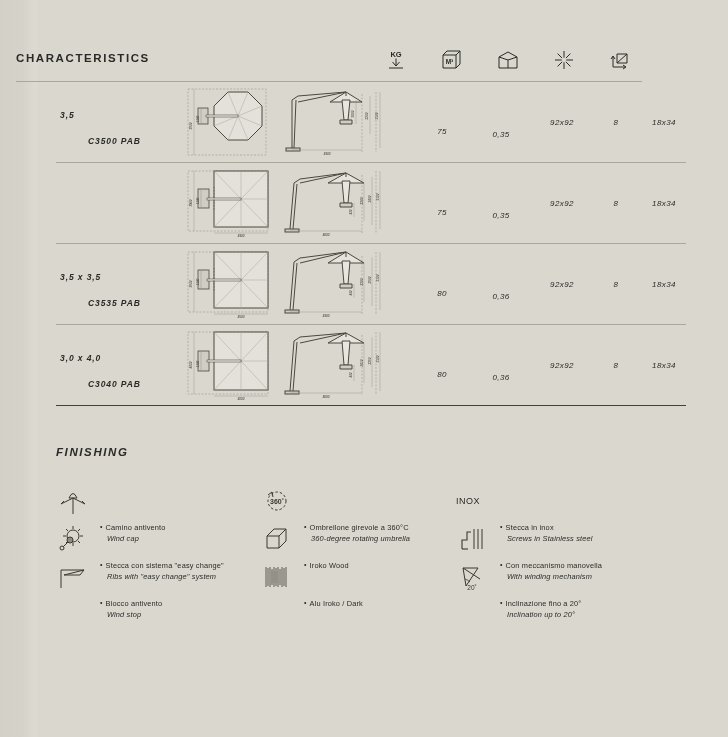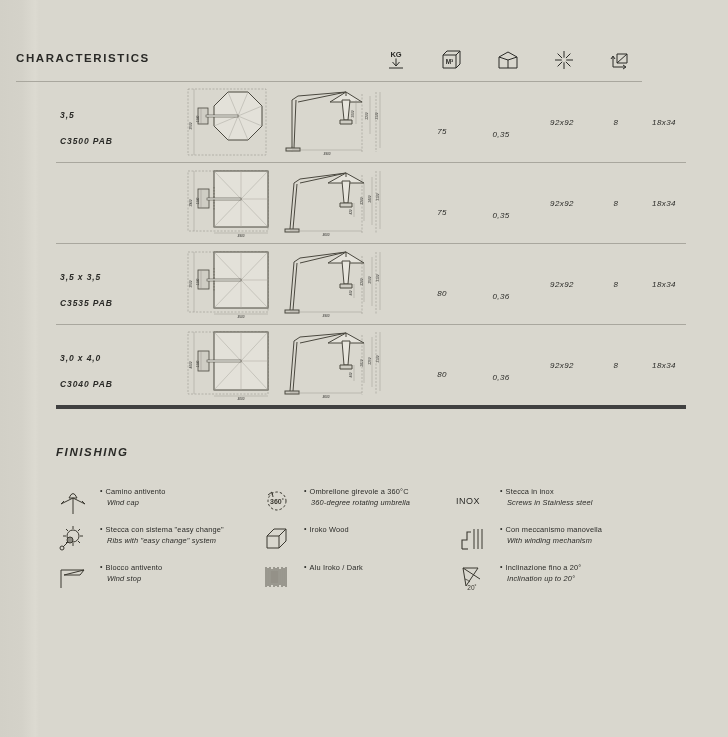--- a/index.html
+++ b/index.html
@@ -79,35 +79,35 @@
     left: 56px;
     right: 42px;
     top: 82px;
   }
   .row {
     position: relative;
     height: 80px;
     border-bottom: 1px solid #a9a79e;
     font-style: italic;
   }
-  .row:last-child { border-bottom: 4px solid #404040; }
+  .row:last-child { border-bottom: 1px solid #404040; }
 
   .row-name {
     position: absolute;
     left: 4px;
     top: 50%;
     transform: translateY(-50%);
     font-size: 8.5px;
     line-height: 13px;
     letter-spacing: 0.9px;
     font-weight: bold;
     color: #2a2a27;
     white-space: pre-line;
   }
-  .row-name .code { font-weight: bold; }
+  .row-name .code { font-weight: bold; margin-left: 28px; }
 
   .draw-top {
     position: absolute;
     left: 120px;
     top: 4px;
     width: 115px;
     height: 72px;
   }
   .draw-side {
     position: absolute;
@@ -170,20 +170,21 @@
     display: flex;
     align-items: center;
     justify-content: flex-start;
   }
   .fin-text {
     padding-top: 2px;
     font-size: 7.4px;
     line-height: 11px;
     color: #2a2a27;
     letter-spacing: 0.15px;
+    margin-top: 36px;
   }
   .fin-it { white-space: nowrap; }
   .fin-it::before {
     content: "\2022";
     font-size: 7px;
     margin-right: 3px;
     position: relative;
     top: -1px;
   }
   .fin-en {

